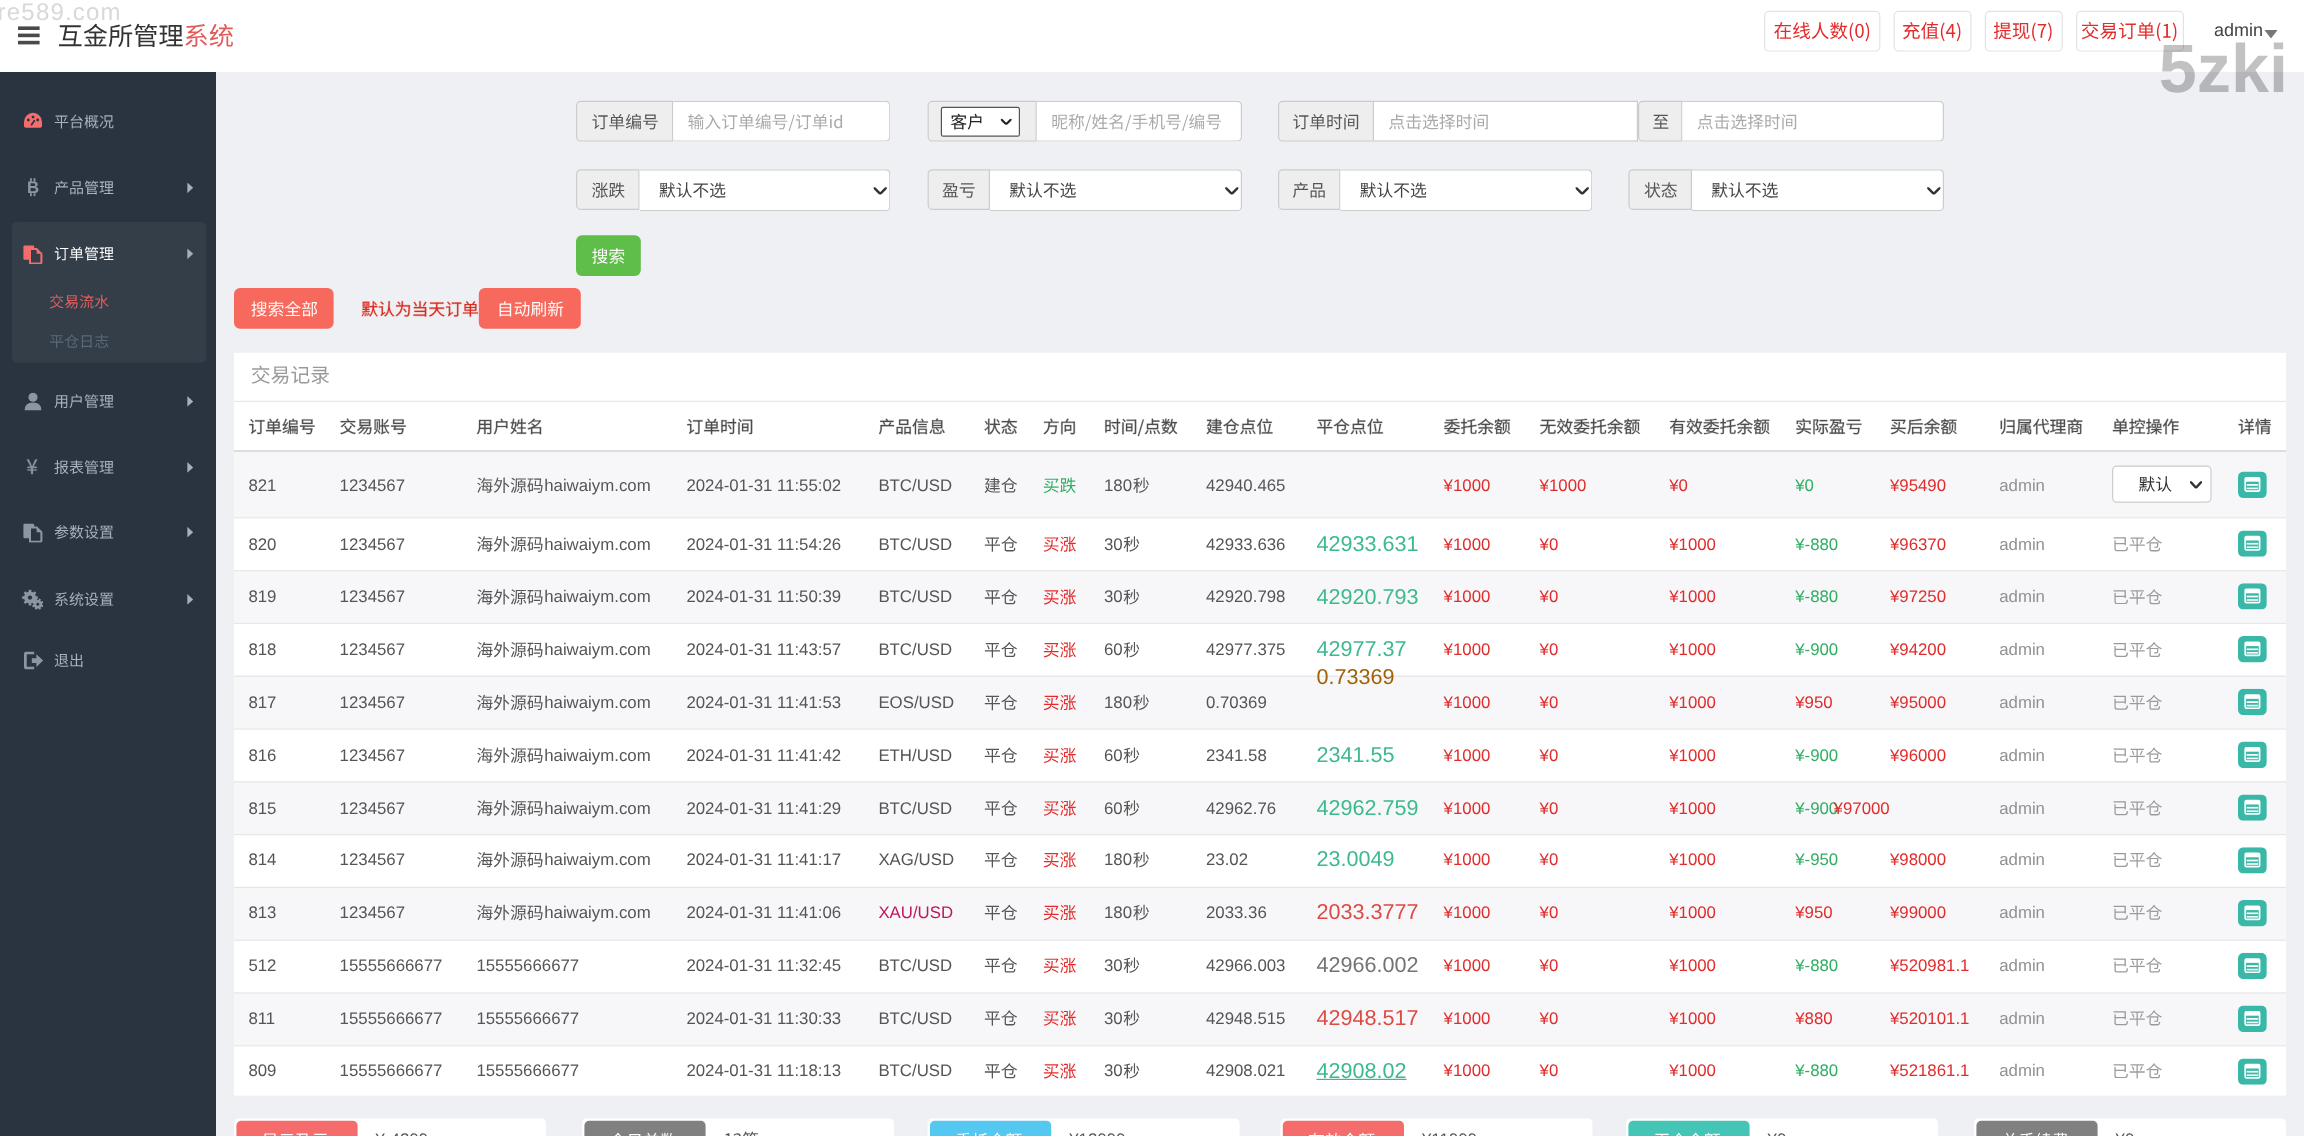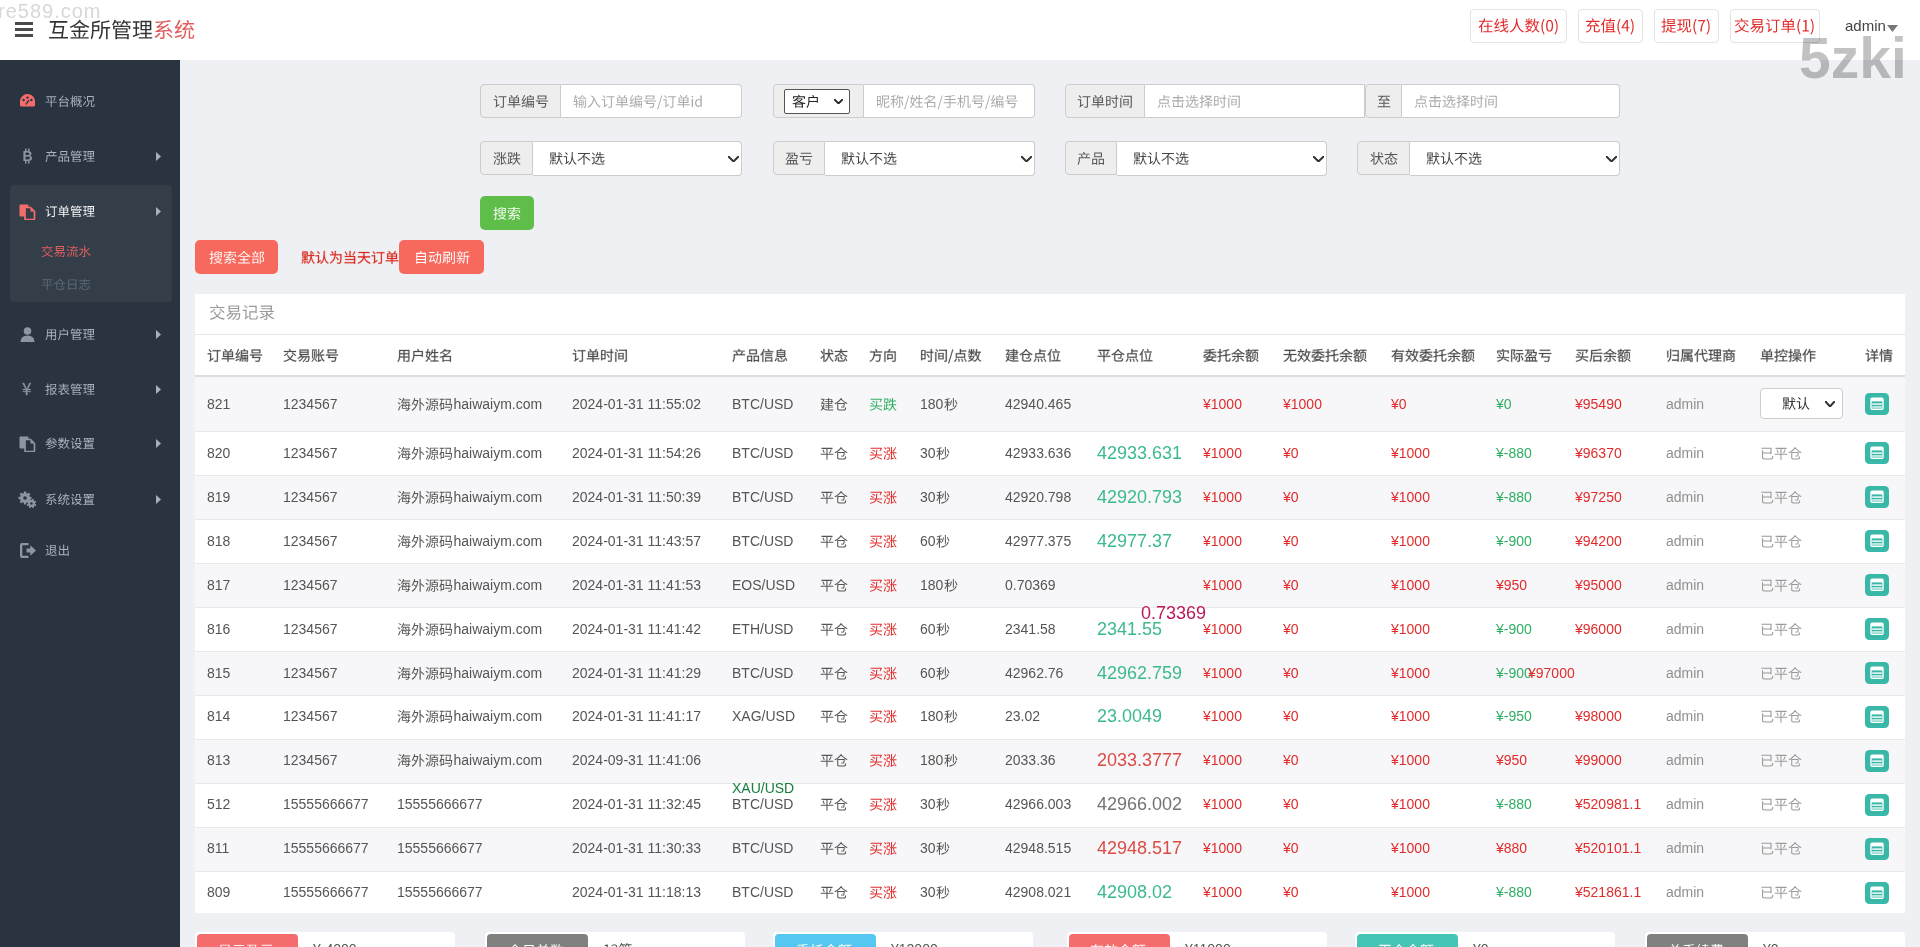--- a/index.html
+++ b/index.html
@@ -849,21 +849,21 @@
       <use href="#g6da8" x="200"></use>
     </g>
   </svg>
 <div style="position:absolute;top:574.5px;font:14px 'Liberation Sans',sans-serif;color:#555;line-height:21px;white-space:pre;left:920px;">180</div>
 <svg style="position:absolute;left:943.9px;top:574.5px;overflow:visible" width="14" height="21">
     <g transform="translate(0,15.71) scale(0.070000,-0.070000)" fill="#555">
       <use href="#g79d2" x="0"></use>
     </g>
   </svg>
 <div style="position:absolute;top:574.5px;font:14px 'Liberation Sans',sans-serif;color:#555;line-height:21px;white-space:pre;left:1005px;">0.70369</div>
-<div style="position:absolute;top:600px;font:18px 'Liberation Sans',sans-serif;color:#be185d;line-height:27px;white-space:pre;left:1097px;margin-left:44px;">0.73369</div>
+<div style="position:absolute;top:551px;font:18px 'Liberation Sans',sans-serif;color:#a16207;line-height:27px;white-space:pre;left:1097px;">0.73369</div>
 <div style="position:absolute;top:574.5px;font:14px 'Liberation Sans',sans-serif;color:#e22b2b;line-height:21px;white-space:pre;left:1203px;">¥1000</div>
 <div style="position:absolute;top:574.5px;font:14px 'Liberation Sans',sans-serif;color:#e22b2b;line-height:21px;white-space:pre;left:1283px;">¥0</div>
 <div style="position:absolute;top:574.5px;font:14px 'Liberation Sans',sans-serif;color:#e22b2b;line-height:21px;white-space:pre;left:1391px;">¥1000</div>
 <div style="position:absolute;top:574.5px;font:14px 'Liberation Sans',sans-serif;color:#e22b2b;line-height:21px;white-space:pre;left:1496px;">¥950</div>
 <div style="position:absolute;top:574.5px;font:14px 'Liberation Sans',sans-serif;color:#e22b2b;line-height:21px;white-space:pre;left:1575px;">¥95000</div>
 <div style="position:absolute;top:574.5px;font:14px 'Liberation Sans',sans-serif;color:#909090;line-height:21px;white-space:pre;left:1666px;">admin</div>
 <svg style="position:absolute;left:1760.0px;top:574.5px;overflow:visible" width="42" height="21">
     <g transform="translate(0,15.71) scale(0.070000,-0.070000)" fill="#9a9a9a">
       <use href="#g5df2" x="0"></use>
       <use href="#g5e73" x="200"></use>
@@ -1040,22 +1040,22 @@
 <div style="position:absolute;top:750.0px;font:14px 'Liberation Sans',sans-serif;color:#555;line-height:21px;white-space:pre;left:283px;">1234567</div>
 <svg style="position:absolute;left:397.0px;top:750.0px;overflow:visible" width="56" height="21">
     <g transform="translate(0,15.71) scale(0.070000,-0.070000)" fill="#555">
       <use href="#g6d77" x="0"></use>
       <use href="#g5916" x="200"></use>
       <use href="#g6e90" x="400"></use>
       <use href="#g7801" x="600"></use>
     </g>
   </svg>
 <div style="position:absolute;top:750.0px;font:14px 'Liberation Sans',sans-serif;color:#555;line-height:21px;white-space:pre;left:453.5px;">haiwaiym.com</div>
-<div style="position:absolute;top:750.0px;font:14px 'Liberation Sans',sans-serif;color:#555;line-height:21px;white-space:pre;left:572px;">2024-09-31 11:41:06</div>
-<div style="position:absolute;top:750.0px;font:14px 'Liberation Sans',sans-serif;color:#15803d;line-height:21px;white-space:pre;left:732px;margin-top:28px;">XAU/USD</div>
+<div style="position:absolute;top:750.0px;font:14px 'Liberation Sans',sans-serif;color:#555;line-height:21px;white-space:pre;left:572px;">2024-01-31 11:41:06</div>
+<div style="position:absolute;top:750.0px;font:14px 'Liberation Sans',sans-serif;color:#be185d;line-height:21px;white-space:pre;left:732px;">XAU/USD</div>
 <svg style="position:absolute;left:820.0px;top:750.0px;overflow:visible" width="28" height="21">
     <g transform="translate(0,15.71) scale(0.070000,-0.070000)" fill="#555">
       <use href="#g5e73" x="0"></use>
       <use href="#g4ed3" x="200"></use>
     </g>
   </svg>
 <svg style="position:absolute;left:869.0px;top:750.0px;overflow:visible" width="28" height="21">
     <g transform="translate(0,15.71) scale(0.070000,-0.070000)" fill="#e22b2b">
       <use href="#g4e70" x="0"></use>
       <use href="#g6da8" x="200"></use>
@@ -1196,21 +1196,21 @@
       <use href="#g6da8" x="200"></use>
     </g>
   </svg>
 <div style="position:absolute;top:882.0px;font:14px 'Liberation Sans',sans-serif;color:#555;line-height:21px;white-space:pre;left:920px;">30</div>
 <svg style="position:absolute;left:936.1px;top:882.0px;overflow:visible" width="14" height="21">
     <g transform="translate(0,15.71) scale(0.070000,-0.070000)" fill="#555">
       <use href="#g79d2" x="0"></use>
     </g>
   </svg>
 <div style="position:absolute;top:882.0px;font:14px 'Liberation Sans',sans-serif;color:#555;line-height:21px;white-space:pre;left:1005px;">42908.021</div>
-<div style="position:absolute;top:879.0px;font:18px 'Liberation Sans',sans-serif;color:#3cba8c;line-height:27px;white-space:pre;left:1097px;">42908.02</div>
+<div style="position:absolute;top:879.0px;font:18px 'Liberation Sans',sans-serif;color:#3cba8c;line-height:27px;white-space:pre;left:1097px;text-decoration:underline;">42908.02</div>
 <div style="position:absolute;top:882.0px;font:14px 'Liberation Sans',sans-serif;color:#e22b2b;line-height:21px;white-space:pre;left:1203px;">¥1000</div>
 <div style="position:absolute;top:882.0px;font:14px 'Liberation Sans',sans-serif;color:#e22b2b;line-height:21px;white-space:pre;left:1283px;">¥0</div>
 <div style="position:absolute;top:882.0px;font:14px 'Liberation Sans',sans-serif;color:#e22b2b;line-height:21px;white-space:pre;left:1391px;">¥1000</div>
 <div style="position:absolute;top:882.0px;font:14px 'Liberation Sans',sans-serif;color:#2fae63;line-height:21px;white-space:pre;left:1496px;">¥-880</div>
 <div style="position:absolute;top:882.0px;font:14px 'Liberation Sans',sans-serif;color:#e22b2b;line-height:21px;white-space:pre;left:1575px;">¥521861.1</div>
 <div style="position:absolute;top:882.0px;font:14px 'Liberation Sans',sans-serif;color:#909090;line-height:21px;white-space:pre;left:1666px;">admin</div>
 <svg style="position:absolute;left:1760.0px;top:882.0px;overflow:visible" width="42" height="21">
     <g transform="translate(0,15.71) scale(0.070000,-0.070000)" fill="#9a9a9a">
       <use href="#g5df2" x="0"></use>
       <use href="#g5e73" x="200"></use>

